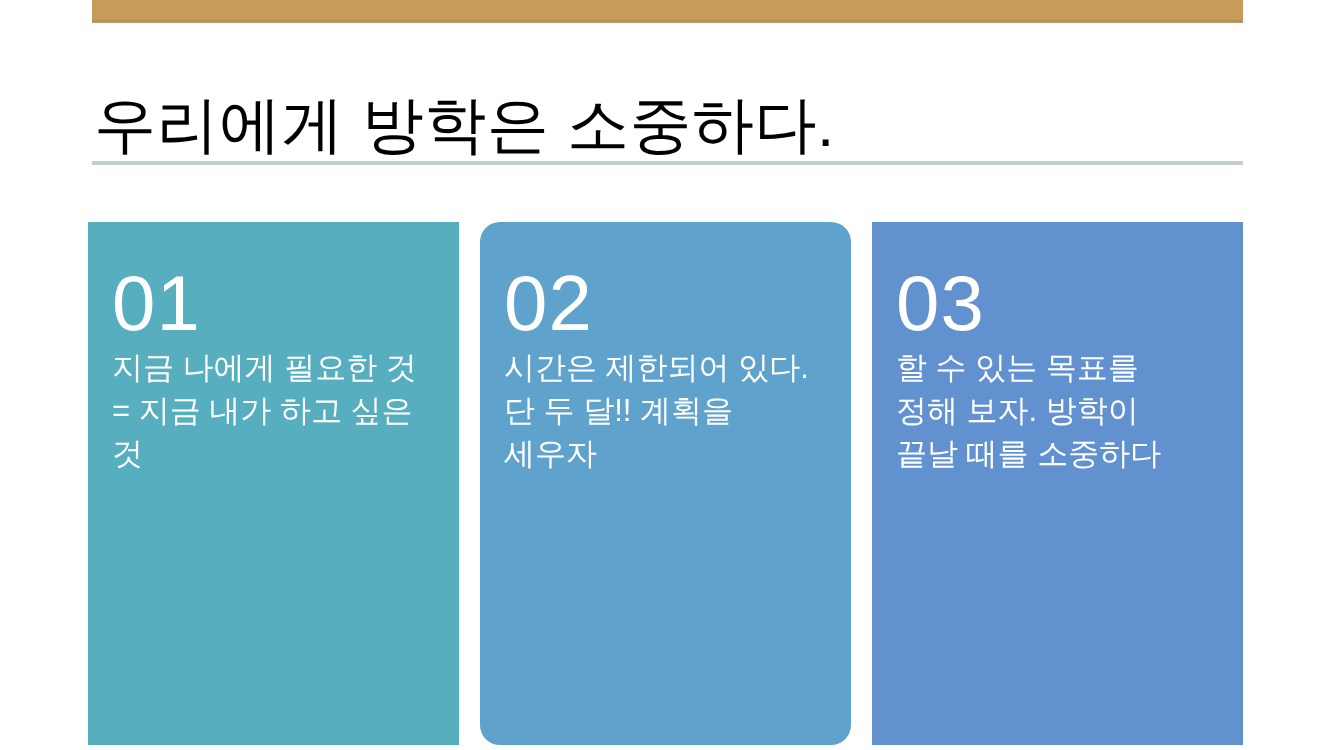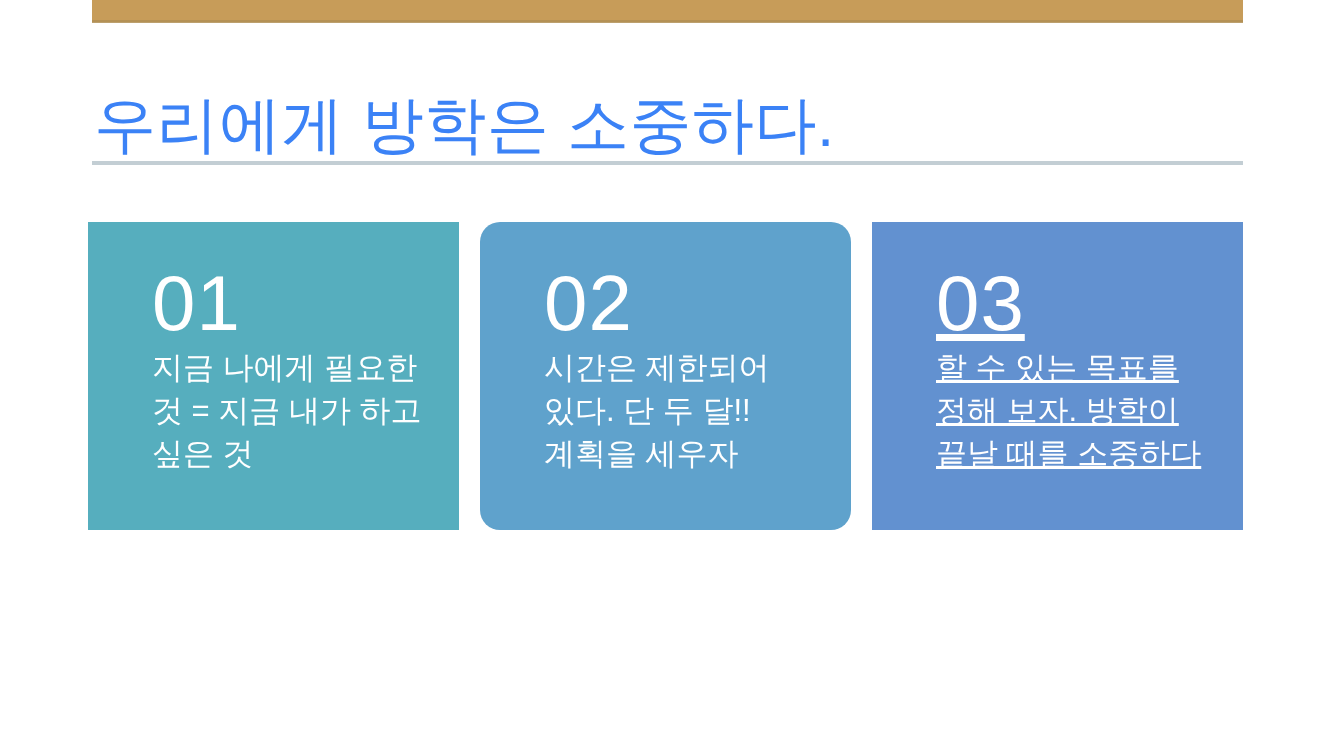--- a/index.html
+++ b/index.html
@@ -73,24 +73,24 @@
     width: 1155px;
     height: 433px;
     display: flex;
     flex-direction: row;
     align-items: stretch;
   }
 
   .card {
     position: relative;
     width: 371px;
-    height: 308px;
+    height: 523px;
     flex: 0 0 371px;
     box-sizing: border-box;
-    padding: 38px 34px 0 64px;
+    padding: 38px 34px 0 24px;
   }
   .card + .card {
     margin-left: 21px;
   }
 
   .card-number {
     font-size: 78px;
     line-height: 86px;
     font-weight: 300;
     color: #ffffff;
@@ -110,35 +110,35 @@
   }
 </style>
 </head>
 <body>
 
 <div class="slide" style="background: rgb(255, 255, 255);">
 
   <div class="top-accent-bar" style="background: rgb(199, 156, 89);"></div>
   <div class="top-accent-bar-shadow"></div>
 
-  <h1 class="slide-title" style="color: #3b82f6;">우리에게 방학은 소중하다.</h1>
+  <h1 class="slide-title" style="color: #000000;">우리에게 방학은 소중하다.</h1>
 
   <div class="title-divider" style="background: rgb(195, 206, 212);"></div>
 
   <div class="cards-row">
 
     <div class="card" id="card-0" style="background: rgb(86, 174, 190); color: rgb(255, 255, 255);">
       <div class="card-number">01</div>
       <div class="card-body">지금 나에게 필요한 것 = 지금 내가 하고 싶은 것</div>
     </div>
 
     <div class="card" id="card-1" style="background: rgb(95, 162, 204); color: rgb(255, 255, 255); border-radius: 20px;">
       <div class="card-number">02</div>
       <div class="card-body">시간은 제한되어 있다. 단 두 달!! 계획을 세우자</div>
     </div>
 
-    <div class="card" id="card-2" style="background: rgb(98, 145, 208); color: rgb(255, 255, 255); text-decoration: underline;">
+    <div class="card" id="card-2" style="background: rgb(98, 145, 208); color: rgb(255, 255, 255);">
       <div class="card-number">03</div>
       <div class="card-body">할 수 있는 목표를 정해 보자. 방학이 끝날 때를 소중하다</div>
     </div>
 
   </div>
 </div>
 
 </body></html>

